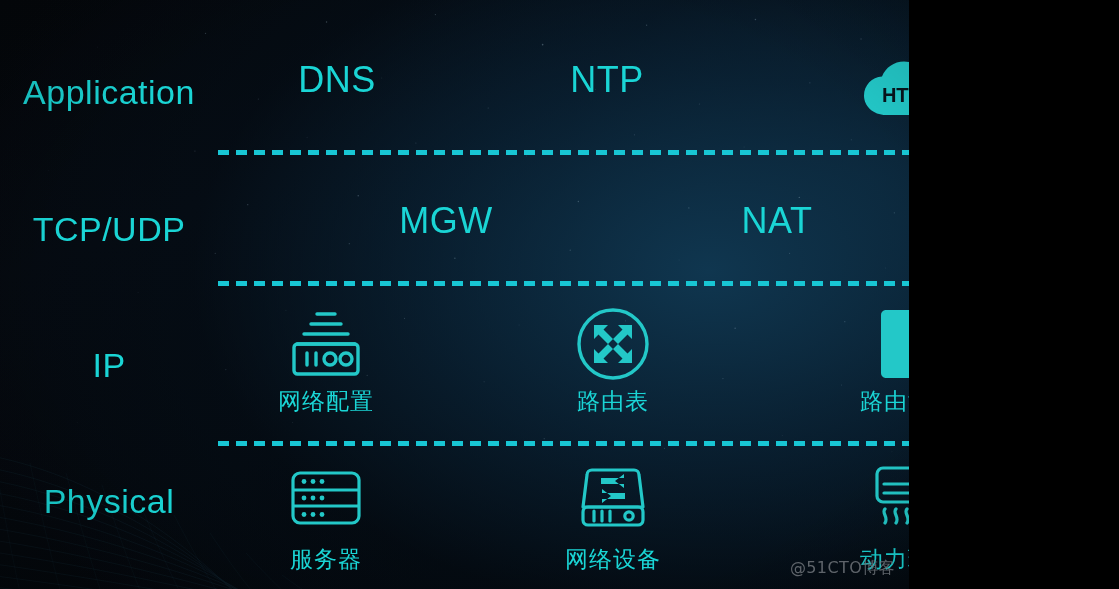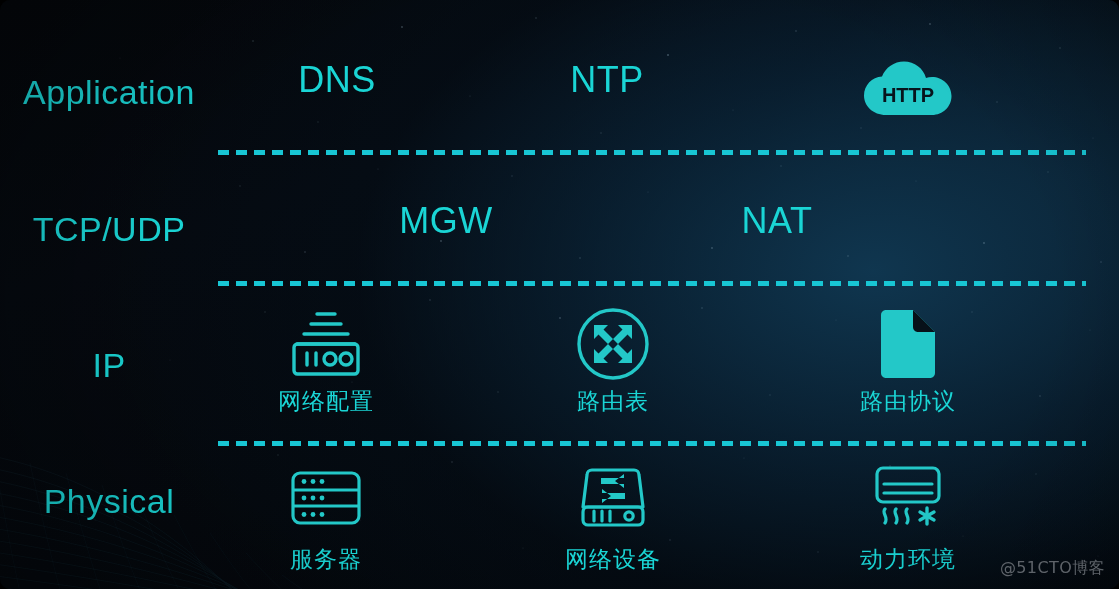--- a/index.html
+++ b/index.html
@@ -2,29 +2,28 @@
 <html><head>
 <meta charset="utf-8">
 <style>
   html, body {
     margin: 0;
     padding: 0;
     background: #000;
   }
   #stage {
     position: relative;
-    width: 1119px;
+    width: 909px;
     height: 589px;
     overflow: hidden;
     font-family: "Liberation Sans", "DejaVu Sans", sans-serif;
     background:
       radial-gradient(ellipse 780px 520px at 78% 46%, rgba(16,56,82,0.95) 0%, rgba(10,36,56,0.72) 38%, rgba(5,18,30,0.35) 66%, rgba(0,0,0,0) 100%),
       radial-gradient(ellipse 520px 380px at 96% 30%, rgba(20,66,92,0.55) 0%, rgba(6,24,40,0.2) 60%, rgba(0,0,0,0) 100%),
       linear-gradient(160deg, #04070b 0%, #05090f 30%, #04080d 60%, #020407 100%);
-    border-radius: 10px;
   }
 
   
   .stars {
     position: absolute;
     inset: 0;
     pointer-events: none;
     opacity: .55;
   }
   .vignette {

